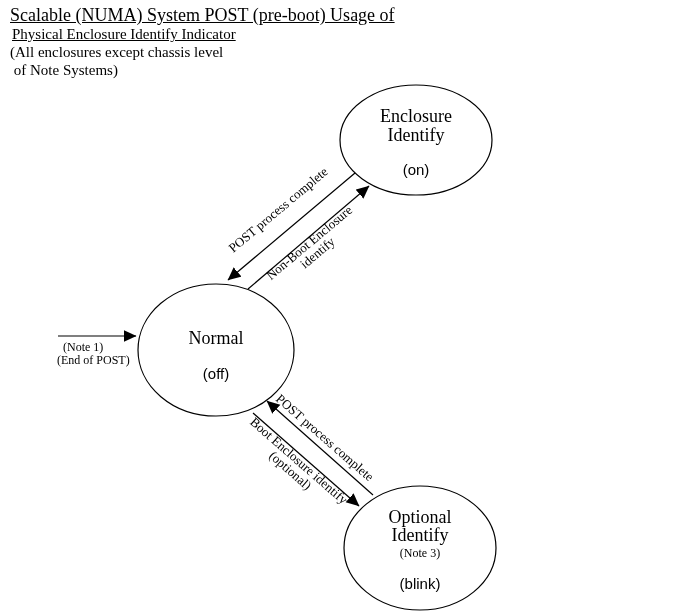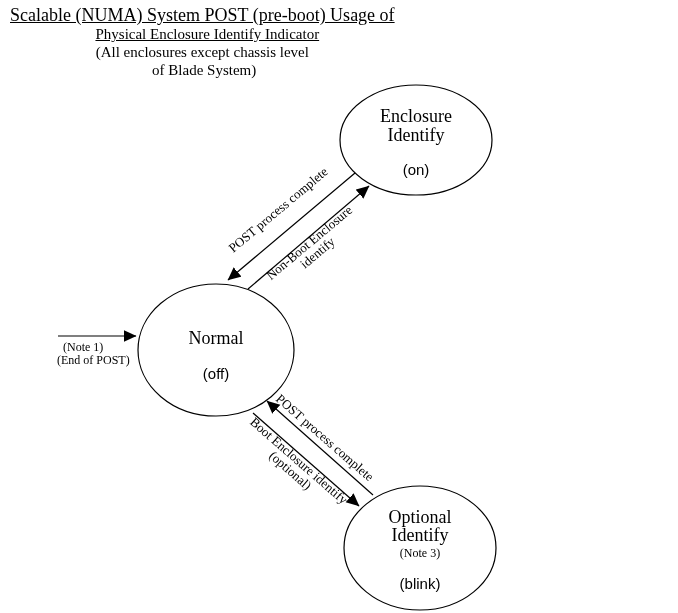--- a/index.html
+++ b/index.html
@@ -6,31 +6,31 @@
   html, body { background: #ffffff; }
   body {
     width: 678px; height: 613px;
     font-family: "Liberation Serif", serif;
     color: #000;
     position: relative;
     overflow: hidden;
   }
   .page { position: relative; width: 678px; height: 613px; background: #ffffff; }
 
-  .title-block { position: absolute; left: 10px; top: 5px; text-align: center; }
+  .title-block { position: absolute; left: 10px; top: 5px; }
   .heading-line {
     font-size: 18px; line-height: 20px;
     text-decoration: underline;
     white-space: pre;
   }
   .subtitle-line {
     font-size: 15px; line-height: 18px;
     text-decoration: underline;
     white-space: pre;
-    margin-left: 10px;
+    margin-left: 2px;
   }
   .scope-line {
     font-size: 15px; line-height: 18px;
     white-space: pre;
   }
 
   svg.diagram { position: absolute; left: 0; top: 0; }
 
   .state-ellipse { fill: #ffffff; stroke: #000000; stroke-width: 1.2; }
   .edge { stroke: #000000; stroke-width: 1.2; fill: none; }
@@ -44,21 +44,21 @@
 </style>
 </head>
 <body>
 
 <div class="page">
 
   <div class="title-block">
     <div class="heading-line">Scalable (NUMA) System POST (pre-boot) Usage of</div>
     <div class="subtitle-line">Physical Enclosure Identify Indicator</div>
     <div class="scope-line">(All enclosures except chassis level</div>
-    <div class="scope-line"> of Blade System)</div>
+    <div class="scope-line"> of Note Systems)</div>
   </div>
 
   <svg class="diagram" width="678" height="613" viewBox="0 0 678 613">
     <defs>
       <marker id="arrowhead" markerUnits="userSpaceOnUse" markerWidth="16" markerHeight="13" refX="12.5" refY="6" orient="auto">
         <path class="arrowhead-shape" d="M0,0 L13,6 L0,12 Z"></path>
       </marker>
     </defs>
 
     <ellipse class="state-ellipse" cx="416" cy="140" rx="76" ry="55"></ellipse>

